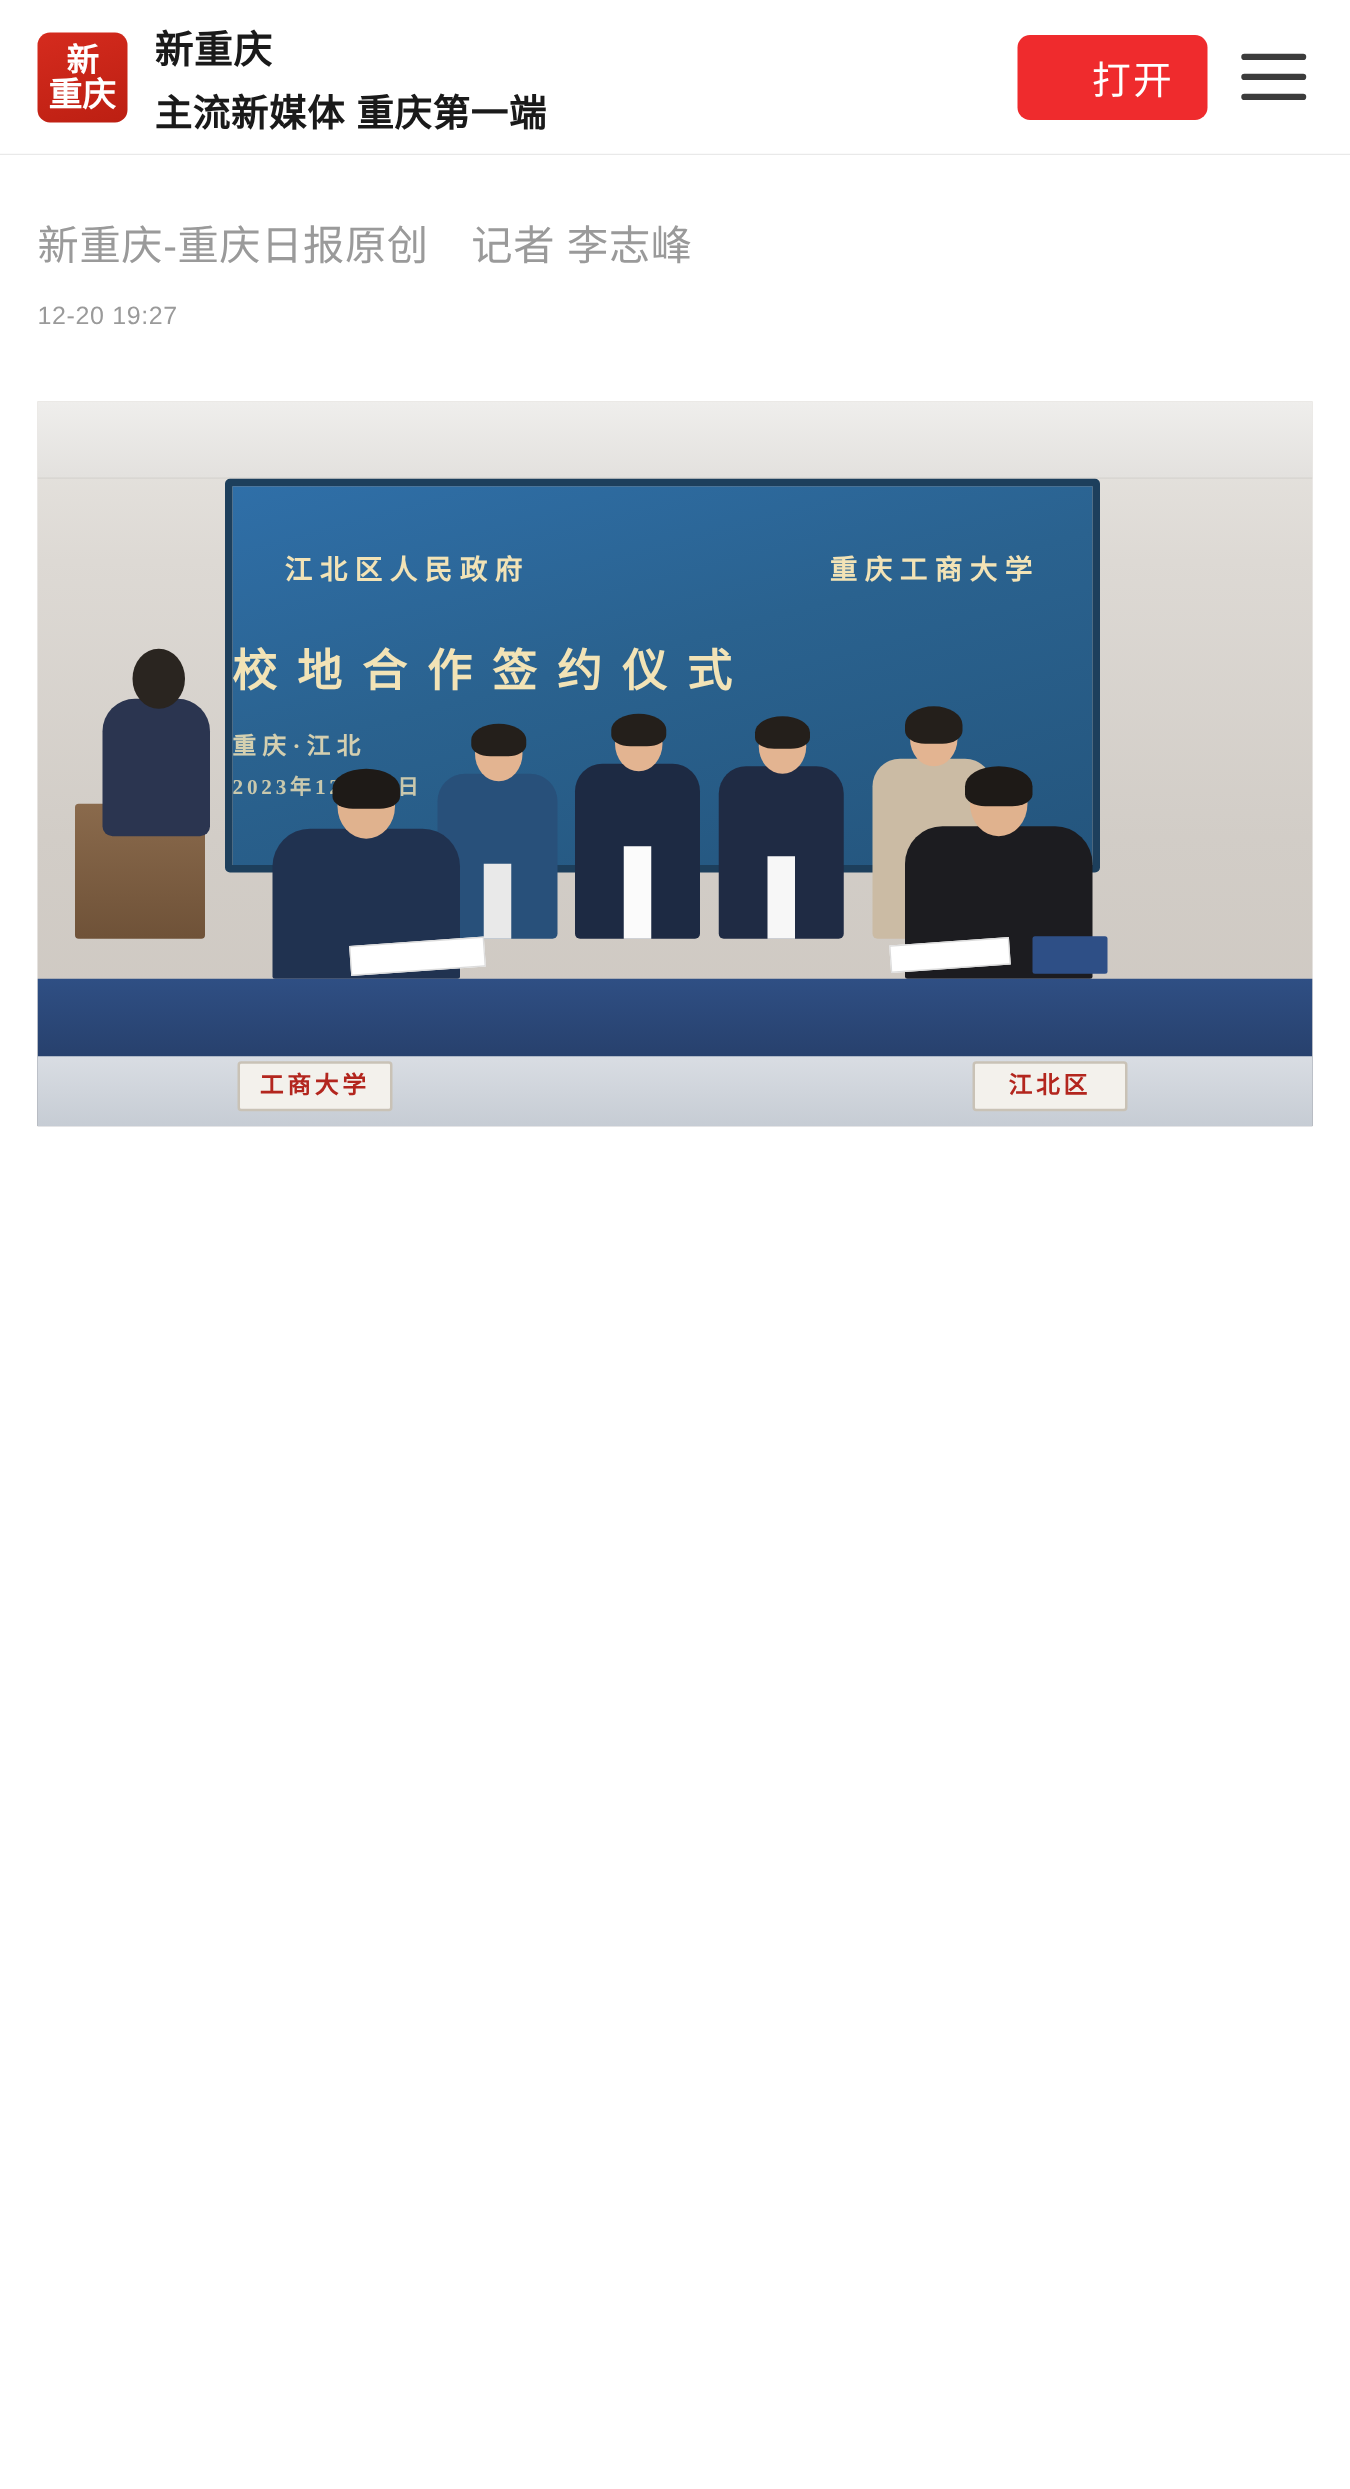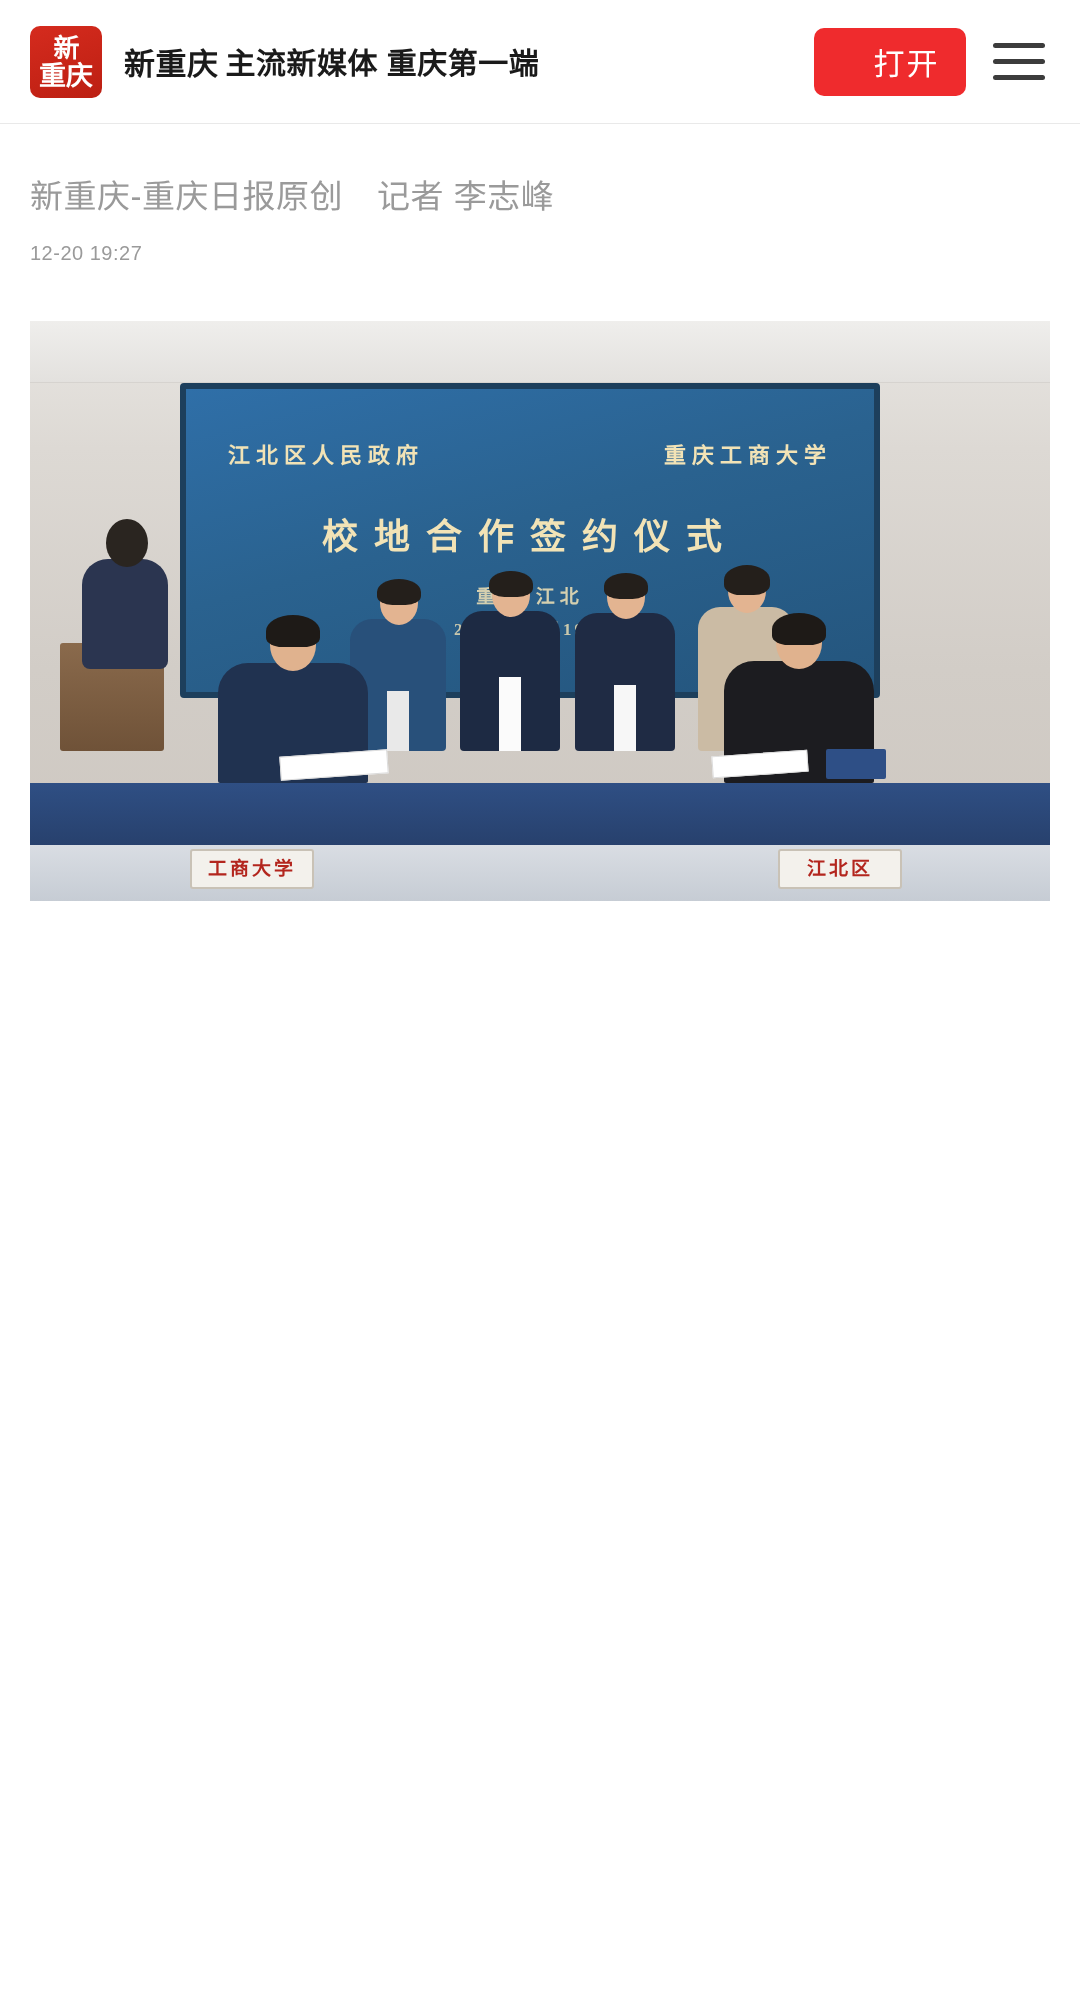--- a/index.html
+++ b/index.html
@@ -43,21 +43,21 @@
     color: #ffffff;
     font-weight: 700;
     line-height: 1;
   }
   .brand-logo .glyph-top { top: 9px; font-size: 26px; letter-spacing: -1px; }
   .brand-logo .glyph-bot { top: 37px; font-size: 27px; }
 
   .brand-text {
     margin-left: 22px;
     display: flex;
-    flex-direction: row;
+    flex-direction: column;
     justify-content: center;
     gap: 7px;
   }
   .brand-title {
     font-size: 31px;
     font-weight: 700;
     color: #1a1a1a;
     letter-spacing: 0.5px;
   }
   .brand-sub {
@@ -163,21 +163,20 @@
     width: 700px; height: 315px;
     background: linear-gradient(165deg, #2f6fa8 0%, #2a628f 45%, #24557d 100%);
     border: 6px solid #1d3f5c;
     border-radius: 4px;
     overflow: hidden;
   }
   .screen .s-line {
     position: absolute;
     color: #f2e3b6;
     font-weight: 700;
-    text-align: center;
     white-space: nowrap;
     font-family: "Liberation Serif", serif;
   }
   .s-org-l { left: 42px; top: 48px; font-size: 22px; letter-spacing: 6px; }
   .s-org-r { right: 42px; top: 48px; font-size: 22px; letter-spacing: 6px; }
   .s-title {
     left: 0; right: 0; top: 118px;
     font-size: 36px; letter-spacing: 16px; color: #f7e9bd;
   }
   .s-sub {

